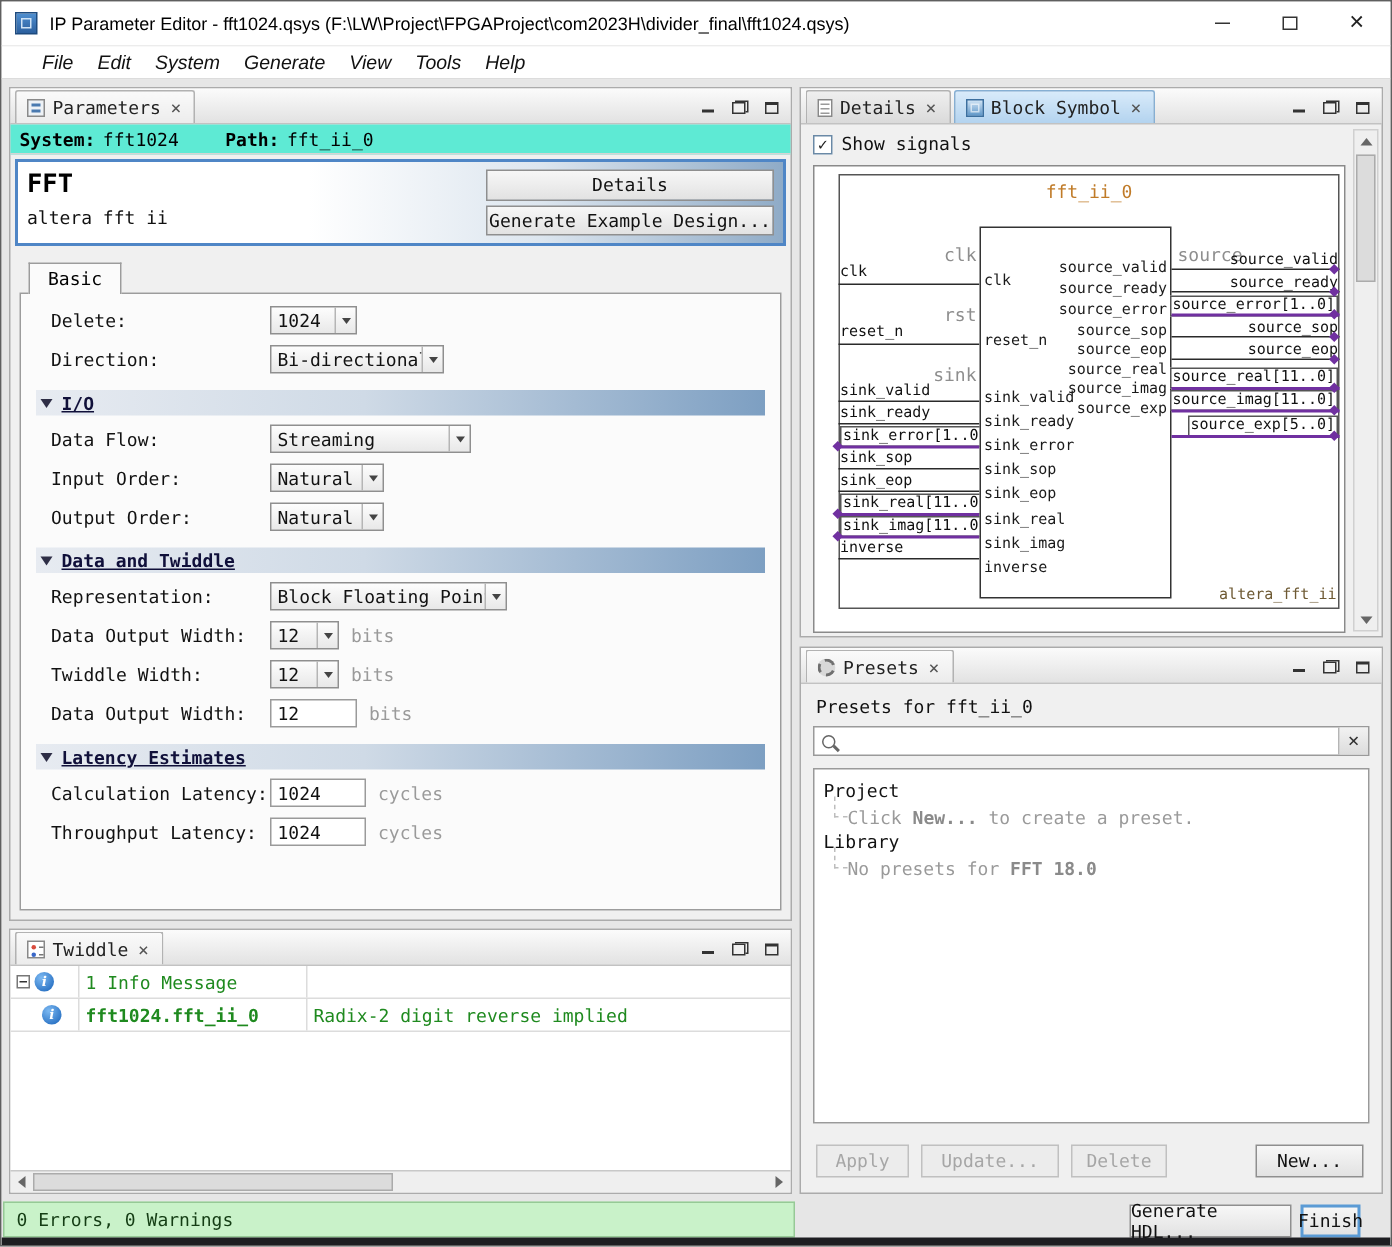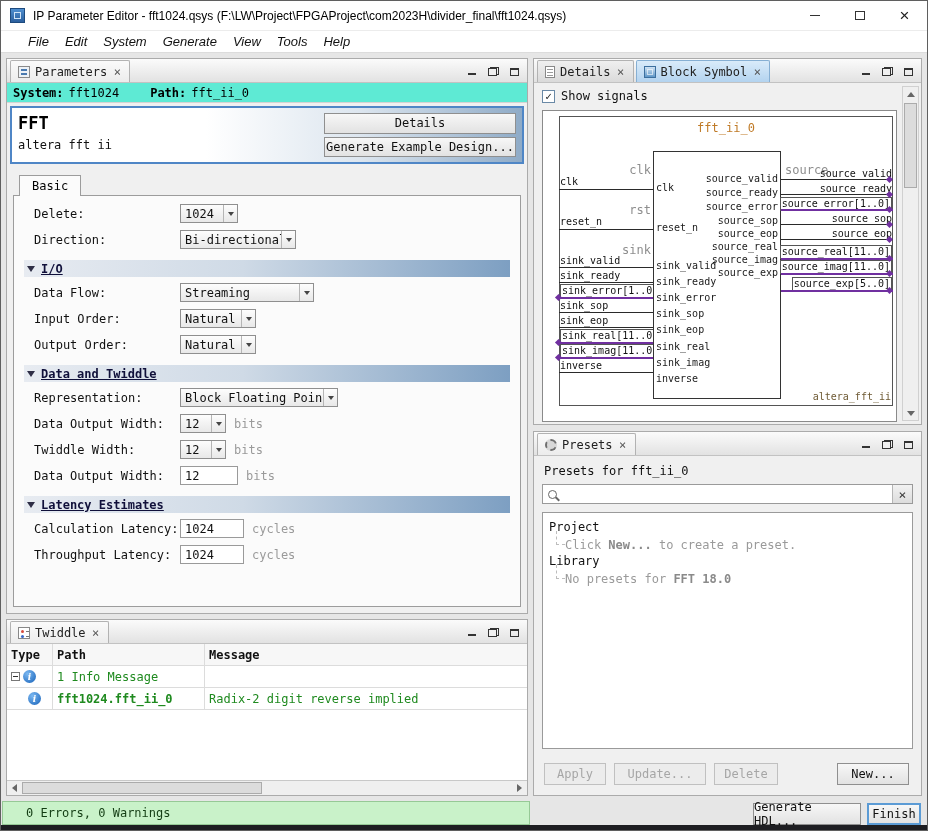--- a/index.html
+++ b/index.html
@@ -126,27 +126,27 @@
              border-top:1px solid #c8c8c8; }
   .sb-arr { position:absolute; top:0; width:15px; height:14px; display:flex; align-items:center; justify-content:center; }
   .t-left { width:0; height:0; border-top:4px solid transparent; border-bottom:4px solid transparent; border-right:5px solid #666; }
   .t-right { width:0; height:0; border-top:4px solid transparent; border-bottom:4px solid transparent; border-left:5px solid #666; }
   .t-up { width:0; height:0; border-left:4px solid transparent; border-right:4px solid transparent; border-bottom:5px solid #666; }
   .t-down { width:0; height:0; border-left:4px solid transparent; border-right:4px solid transparent; border-top:5px solid #666; }
   .h-thumb { position:absolute; left:15px; top:1px; height:12px; width:240px; background:#dcdcdc; border:1px solid #ababab; }
 
   
   .statusbar { position:absolute; left:1px; top:748px; width:528px; height:24px; background:#c9f2c9;
-               border:1px solid #96c996; display:flex; align-items:center; padding-left:23px;
+               border:1px solid #96c996; display:flex; align-items:center; padding-left:8px;
                font-size:12px; color:#143d14; }
   .fbtn { position:absolute; top:750px; height:22px; border:1px solid #8f8f8f;
           background:linear-gradient(#f7f7f7,#e2e2e2); font:12px "DejaVu Sans Mono",monospace; color:#111;
           display:flex; align-items:center; justify-content:center; }
   #btn-genhdl { left:752px; width:108px; }
-  #btn-finish { left:866px; width:54px; border:2px solid #5b9bd5; }
+  #btn-finish { left:866px; width:40px; border:2px solid #5b9bd5; }
   .sliver { position:absolute; left:0; right:0; bottom:0; height:5px; background:#1e1e22; }
 
   
   #p-symbol { left:532px; top:5px; width:389px; height:367px; }
   .chk-row { display:flex; align-items:center; gap:6px; padding:6px 0 0 8px; font-size:12px; color:#111; }
   .chk { width:13px; height:13px; border:1px solid #6a89a6; background:#fff;
          display:flex; align-items:center; justify-content:center; }
   .chk::before { content:"✓"; font-size:11px; font-weight:bold; color:#1a1a1a; }
   .canvas { position:absolute; left:8px; top:51px; width:355px; height:312px; background:#fff;
             border:1px solid #8a8a8a; font-family:"DejaVu Sans Mono",monospace; }
@@ -379,25 +379,20 @@
             </div>
           <div class="wb">
               <span class="g-float"></span>
             </div>
           <div class="wb">
               <span class="g-max"></span>
             </div>
         </div>
       </div>
       <div class="msg-area">
-        <div class="mrow mhead">
-          <div class="mc c-type b">Type</div>
-          <div class="mc c-path b">Path</div>
-          <div class="mc c-msg b">Message</div>
-        </div>
         <div class="mrow">
           <div class="mc c-type">
             <span class="collapse"></span>
             <span class="info-ic"></span>
           </div>
           <div class="mc c-path green">1 Info Message</div>
           <div class="mc c-msg"></div>
         </div>
         <div class="mrow">
           <div class="mc c-type">

